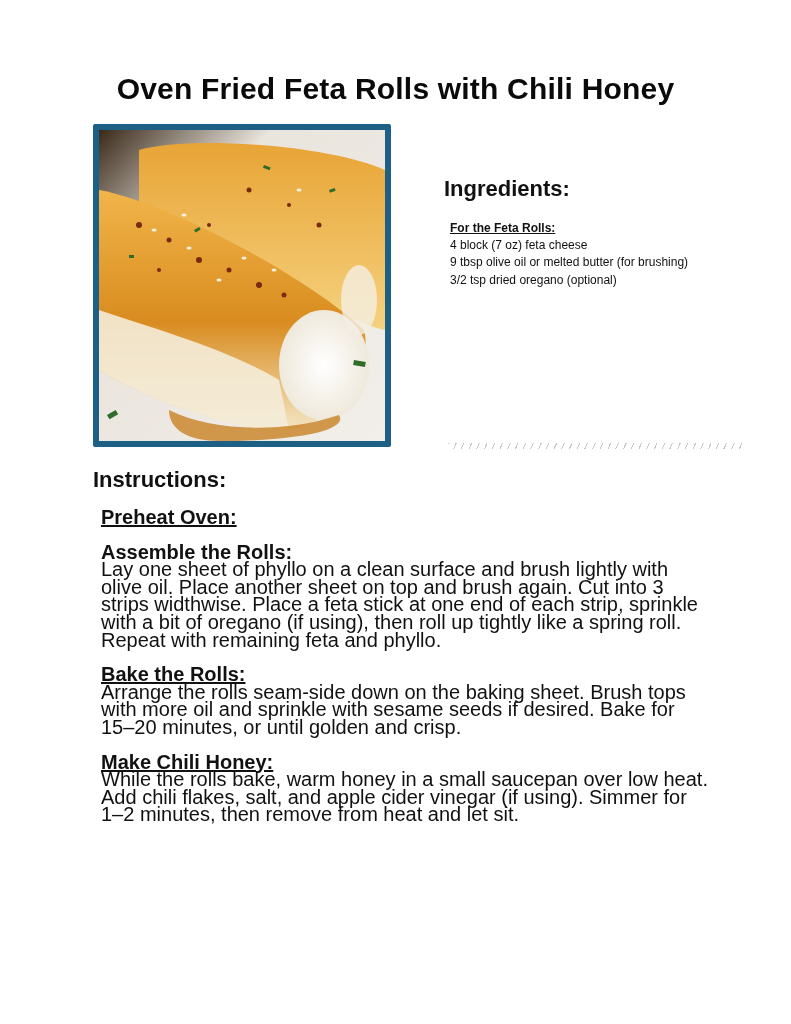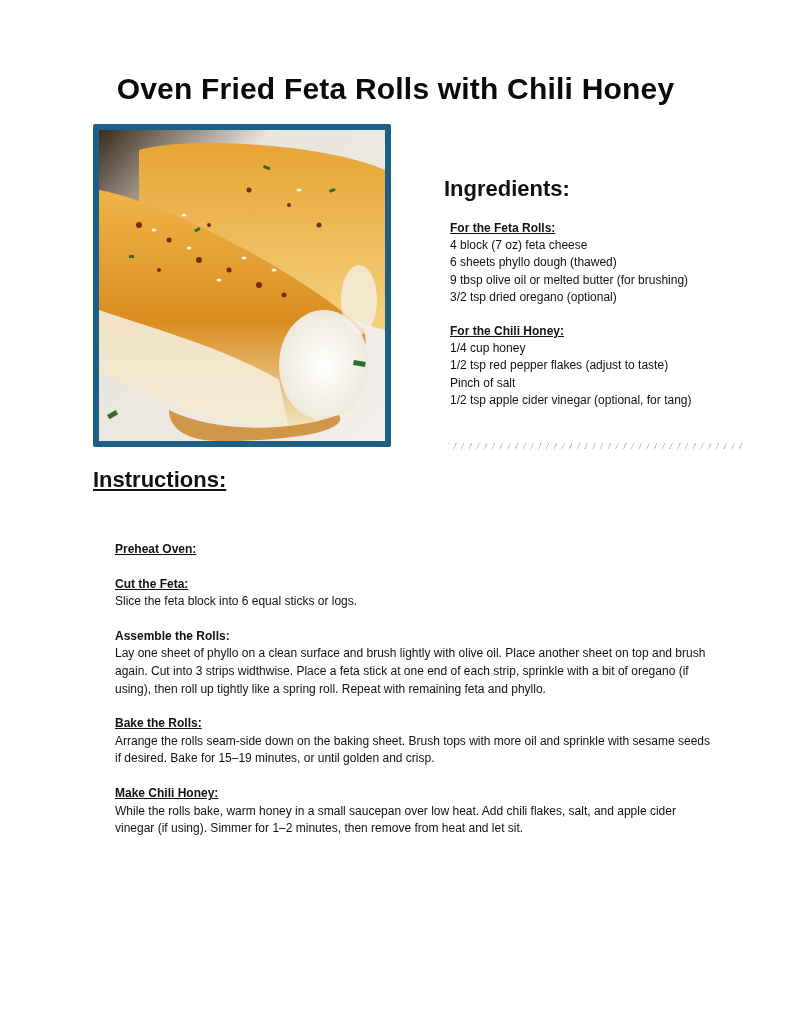--- a/index.html
+++ b/index.html
@@ -23,22 +23,22 @@
     .ing-group { margin-left: 6px; font-size: 12px; line-height: 17.2px; }
     .ing-group + .ing-group { margin-top: 17px; }
     .ing-head { font-weight: bold; text-decoration: underline; }
     .dotted-rule {
       position: absolute; left: 448px; top: 443px; width: 296px; height: 6px;
       background-image: repeating-linear-gradient(115deg, #b9b9b9 0 1px, transparent 1px 7px);
       opacity: 0.8;
     }
 
     .instructions { position: absolute; left: 93px; top: 467px; width: 620px; }
-    .instructions h2 { font-size: 22px; font-weight: bold; margin-bottom: 48px; text-decoration: underline; }
-    .step { margin-left: 22px; font-size: 12px; line-height: 17.6px; margin-bottom: 17px; }
+    .instructions h2 { font-size: 22px; font-weight: bold; margin-bottom: 16px; }
+    .step { margin-left: 8px; font-size: 20px; line-height: 17.6px; margin-bottom: 17px; }
     .step-head { font-weight: bold; text-decoration: underline; }
     .step-head.no-ul { text-decoration: none; }
   </style>
 </head>
 <body>
 
 <h1 class="title">Oven Fried Feta Rolls with Chili Honey</h1>
 
 <div class="photo-frame">
   <svg viewBox="0 0 286 311" preserveAspectRatio="none">
@@ -106,51 +106,39 @@
     </g>
   </svg>
 </div>
 
 <section class="ingredients">
   <h2>Ingredients:</h2>
 
   <div class="ing-group">
     <div class="ing-head">For the Feta Rolls:</div>
     <div>4 block (7 oz) feta cheese</div>
-    <div>6 sheets phyllo dough (thawed)</div>
     <div>9 tbsp olive oil or melted butter (for brushing)</div>
     <div>3/2 tsp dried oregano (optional)</div>
   </div>
 
-  <div class="ing-group">
-    <div class="ing-head">For the Chili Honey:</div>
-    <div>1/4 cup honey</div>
-    <div>1/2 tsp red pepper flakes (adjust to taste)</div>
-    <div>Pinch of salt</div>
-    <div>1/2 tsp apple cider vinegar (optional, for tang)</div>
-  </div>
 </section>
 
 <div class="dotted-rule"></div>
 
 <section class="instructions">
   <h2>Instructions:</h2>
 
   <div class="step">
     <div class="step-head">Preheat Oven:</div>
   </div>
   <div class="step">
-    <div class="step-head">Cut the Feta:</div>
-    <div>Slice the feta block into 6 equal sticks or logs.</div>
-  </div>
-  <div class="step">
     <div class="step-head no-ul">Assemble the Rolls:</div>
     <div>Lay one sheet of phyllo on a clean surface and brush lightly with olive oil. Place another sheet on top and brush again. Cut into 3 strips widthwise. Place a feta stick at one end of each strip, sprinkle with a bit of oregano (if using), then roll up tightly like a spring roll. Repeat with remaining feta and phyllo.</div>
   </div>
   <div class="step">
     <div class="step-head">Bake the Rolls:</div>
-    <div>Arrange the rolls seam-side down on the baking sheet. Brush tops with more oil and sprinkle with sesame seeds if desired. Bake for 15–19 minutes, or until golden and crisp.</div>
+    <div>Arrange the rolls seam-side down on the baking sheet. Brush tops with more oil and sprinkle with sesame seeds if desired. Bake for 15–20 minutes, or until golden and crisp.</div>
   </div>
   <div class="step">
     <div class="step-head">Make Chili Honey:</div>
     <div>While the rolls bake, warm honey in a small saucepan over low heat. Add chili flakes, salt, and apple cider vinegar (if using). Simmer for 1–2 minutes, then remove from heat and let sit.</div>
   </div>
 </section>
 
 </body></html>

